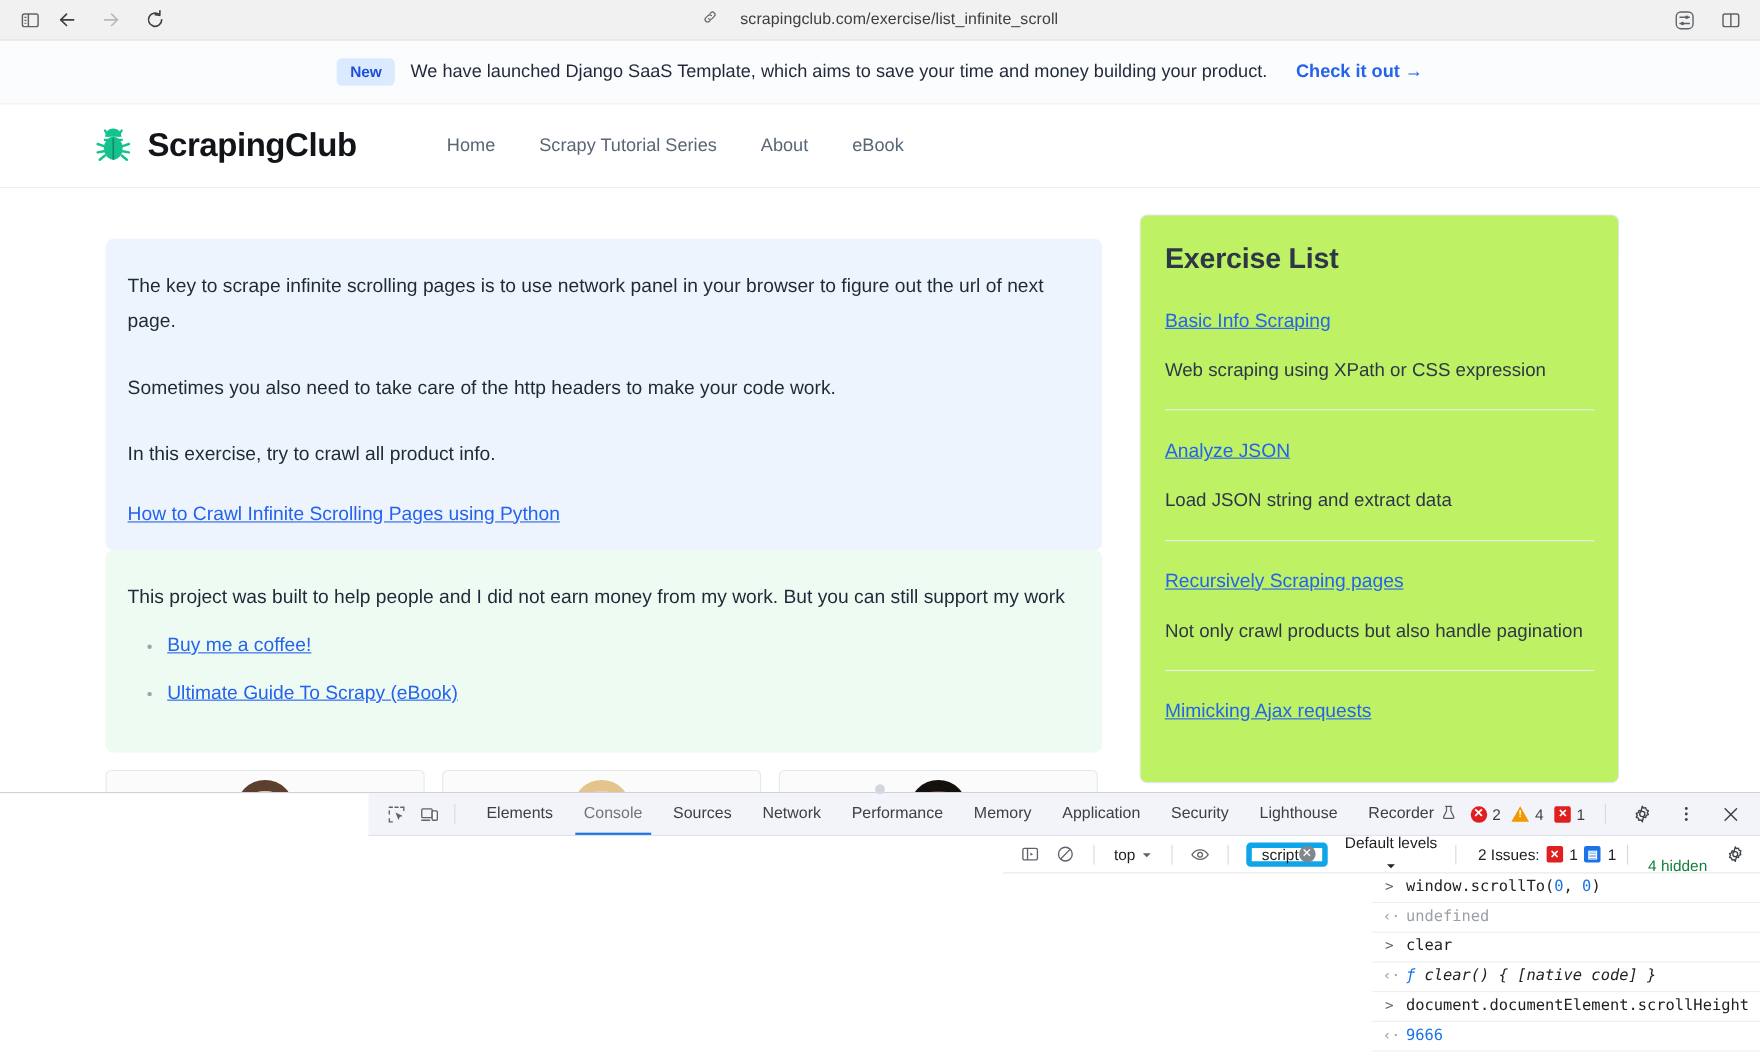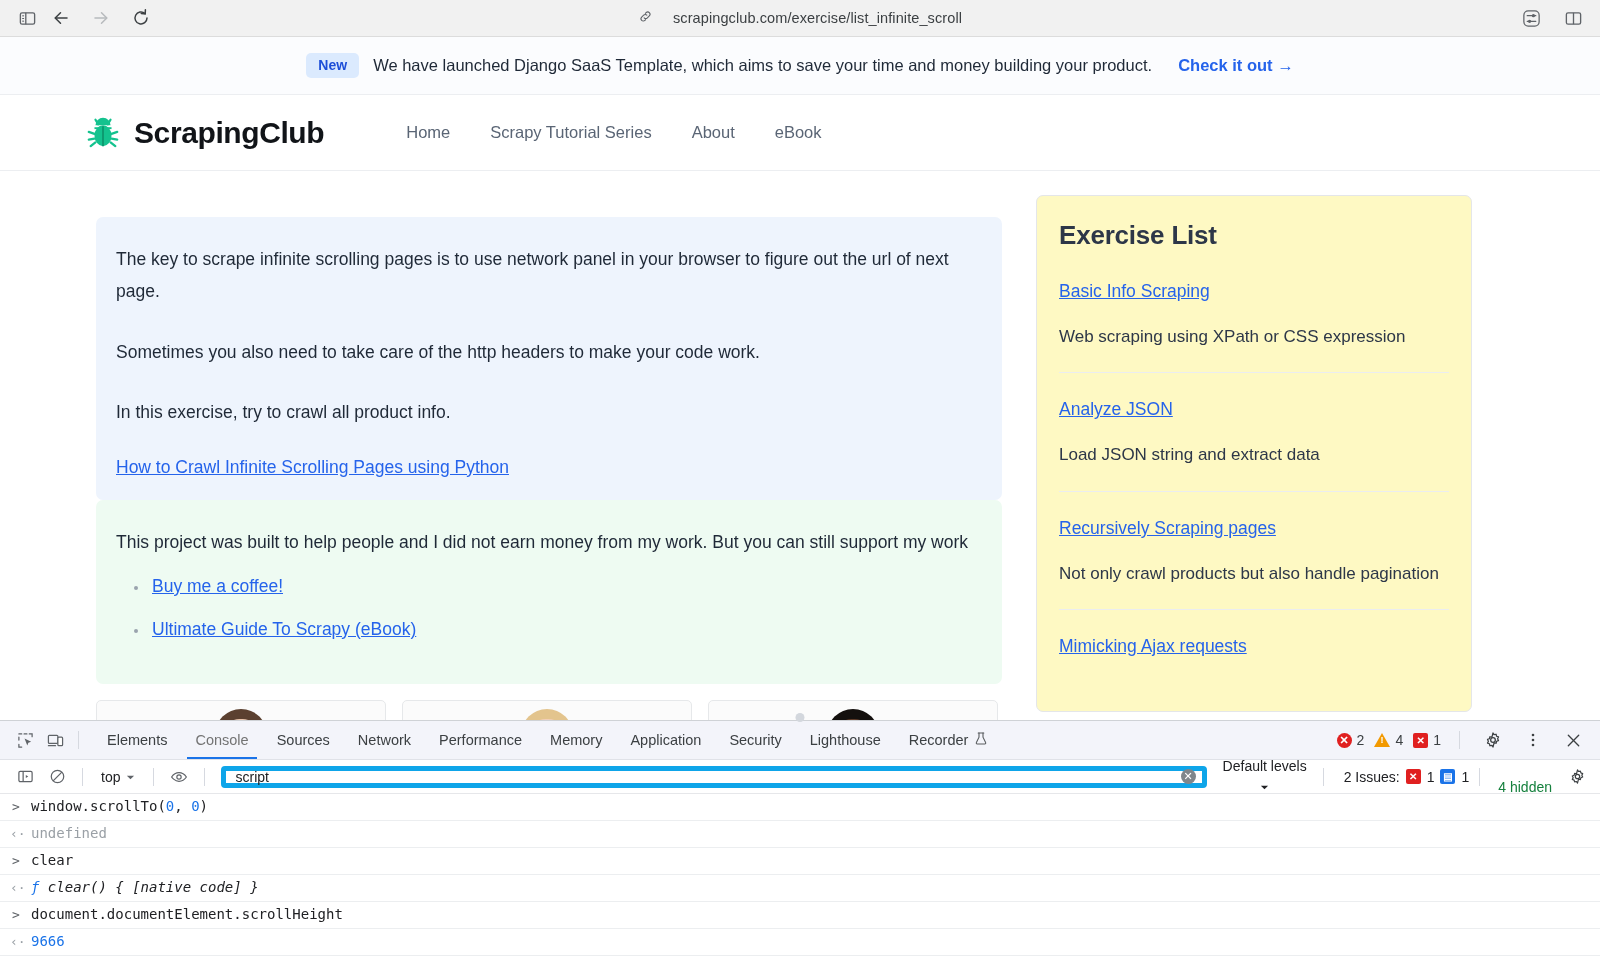--- a/index.html
+++ b/index.html
@@ -179,21 +179,21 @@
     top: 8px;
     width: 52px; height: 64px;
   }
   .hair { position:absolute; left:0; top:0; width:52px; height:46px; border-radius:26px 26px 18px 18px; }
   .face { position:absolute; left:10px; top:10px; width:32px; height:44px; border-radius:16px 16px 18px 18px; }
 
   
   .side-card {
     border: 1px solid #e4e6e9;
     border-radius: 7px;
-    background: #fef9c3;
+    background: #bef264;
     padding: 24px 22px 10px 22px;
   }
   .side-title {
     font-size: 26px;
     font-weight: 700;
     color: #2d3748;
     margin: 0 0 30px 0;
     letter-spacing: -0.2px;
   }
   .ex-item { padding-bottom: 22px; }
@@ -215,20 +215,21 @@
   
   .devtools {
     height: 244px;
     background: #ffffff;
     border-top: 1px solid #cfd2d6;
     display: flex;
     flex-direction: column;
     font-size: 12px;
     color: #202124;
     position: relative;
+    align-items: flex-end;
   }
   .dt-resizer {
     position: absolute;
     top: -8px; left: 50%;
     transform: translateX(-50%);
     width: 9px; height: 9px;
     border-radius: 50%;
     background: #d3d7dd;
   }
   .dt-tabbar {

